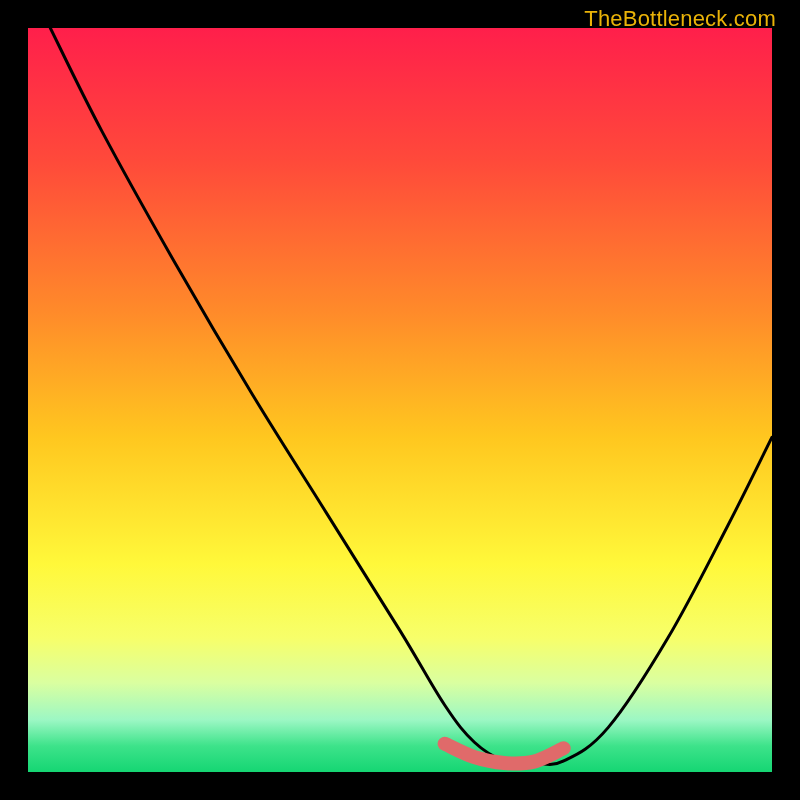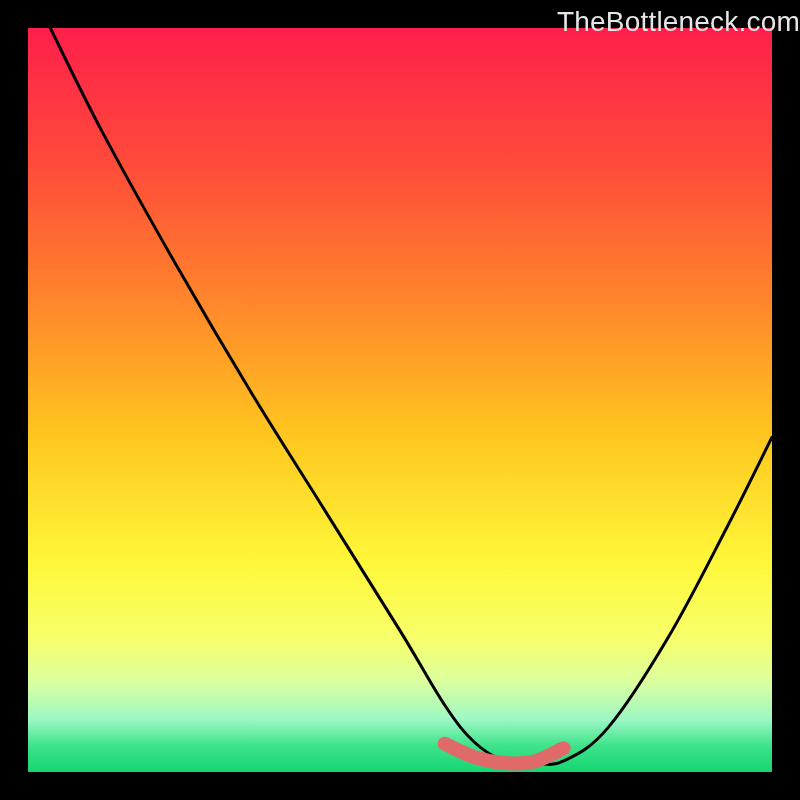--- a/index.html
+++ b/index.html
@@ -22,23 +22,23 @@
   .plot-area {
     position: absolute;
     left: 0;
     top: 0;
     width: 744px;
     height: 744px;
   }
   .attribution {
     position: absolute;
     top: 6px;
-    right: 0;
-    color: #e5e5e5;
-    font-size: 28px;
+    right: 24px;
+    color: #eab308;
+    font-size: 22px;
     letter-spacing: 0.2px;
     z-index: 10;
   }
   svg { display: block; }
 </style>
 </head>
 <body>
 
 <div class="attribution">TheBottleneck.com</div>
 

